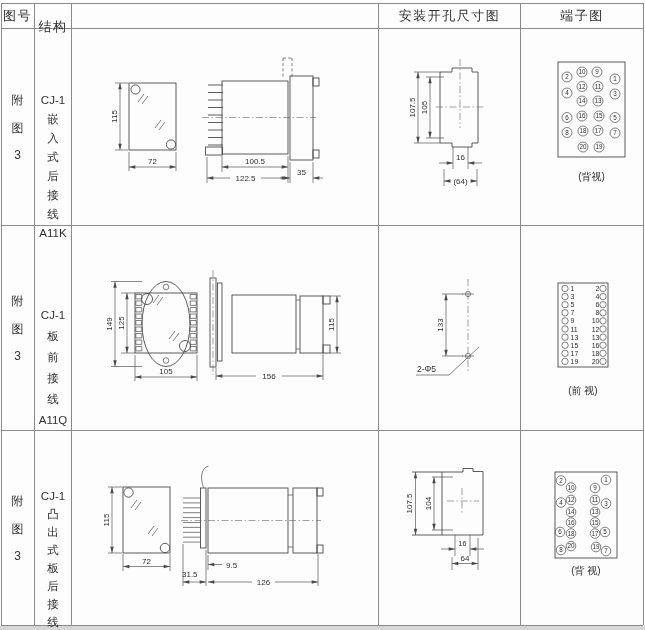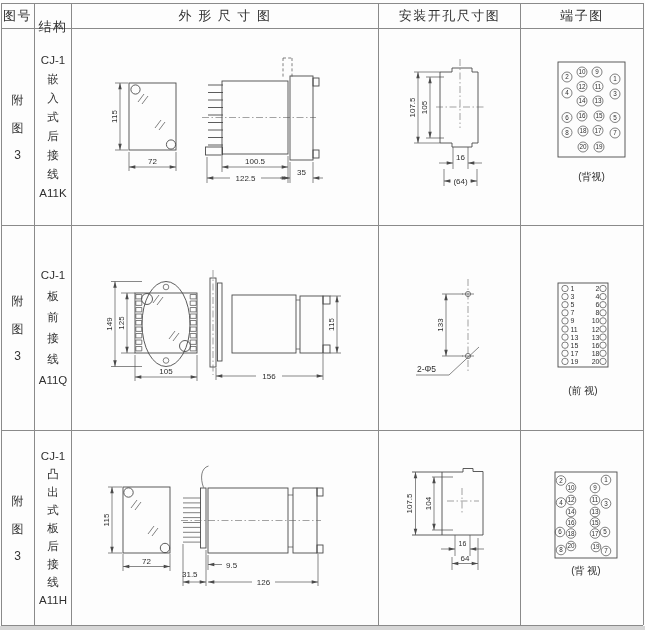--- a/index.html
+++ b/index.html
@@ -4,21 +4,21 @@
 <style>
   html,body{margin:0;padding:0;background:#fff;}
   .sheet{position:relative;width:645px;height:630px;background:#fdfdfd;
     font-family:"Liberation Sans","DejaVu Sans",sans-serif;color:#333;overflow:hidden;}
   .hl{position:absolute;left:1px;width:642px;height:1px;background:#8a8a8a;}
   .vl{position:absolute;top:3px;height:622px;width:1px;background:#8a8a8a;}
   .cell{position:absolute;display:flex;align-items:center;justify-content:center;}
   .hdr{font-size:13px;letter-spacing:1.5px;color:#2f2f2f;text-align:center;}
   .stack{flex-direction:column;}
   .fig{font-size:12px;gap:11px;}
-  .struct{font-size:11.5px;color:#2f2f2f;}
+  .struct{font-size:11.5px;color:#2f2f2f;margin-top:40px;}
   .struct span{display:block;line-height:14px;}
   svg.draw{position:absolute;overflow:visible;}
   svg .s{stroke:#4a4a4a;stroke-width:.9;fill:none;}
   svg .s2{stroke:#4a4a4a;stroke-width:.7;fill:none;}
   svg .d{stroke:#555;stroke-width:.7;fill:none;}
   svg .cl{stroke:#666;stroke-width:.6;fill:none;stroke-dasharray:7 2.5 1.5 2.5;}
   svg .dash{stroke-dasharray:3 2.2;}
   svg text{fill:#2f2f2f;font-size:8px;text-anchor:middle;
     font-family:"Liberation Sans","DejaVu Sans",sans-serif;}
   svg text.cap{font-size:10px;}
@@ -41,21 +41,20 @@
   <div class="vl" style="left:1px"></div>
   <div class="vl" style="left:34px"></div>
   <div class="vl" style="left:71px"></div>
   <div class="vl" style="left:378px"></div>
   <div class="vl" style="left:520px"></div>
   <div class="vl" style="left:643px"></div>
   <div class="strip"></div>
 
   <div class="cell hdr" style="left:1px;top:3px;width:33px;height:25px">图号</div>
   <div class="cell hdr" style="left:35px;top:14px;width:36px;height:25px">结构</div>
-  <div class="cell hdr" style="left:72px;top:3px;width:306px;height:25px">外 形 尺 寸 图</div>
   <div class="cell hdr" style="left:521px;top:3px;width:122px;height:25px">端子图</div>
   <div class="cell hdr" style="left:379px;top:3px;width:141px;height:25px">安装开孔尺寸图</div>
 
   <div class="cell stack fig" style="left:1px;top:28px;width:33px;height:197px">
     <span>附</span>
     <span>图</span>
     <span>3</span>
   </div>
   <div class="cell stack fig" style="left:1px;top:225px;width:33px;height:205px">
     <span>附</span>

